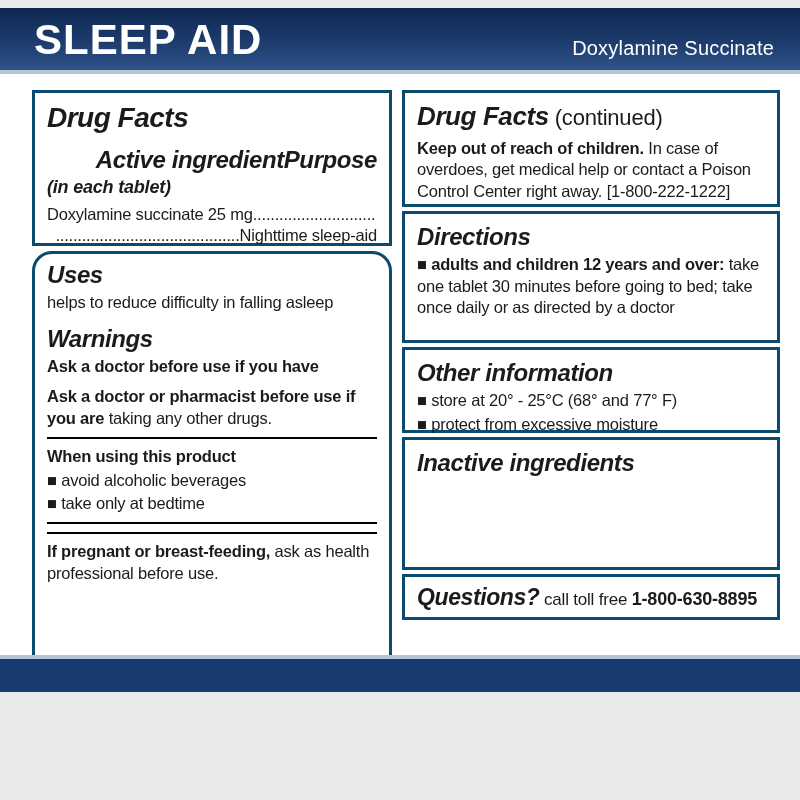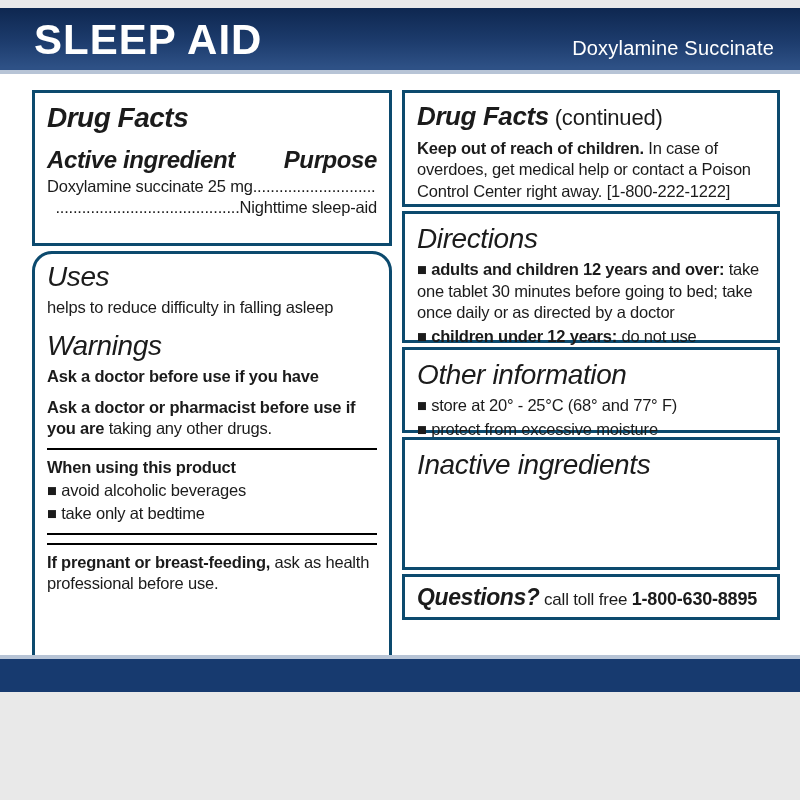--- a/index.html
+++ b/index.html
@@ -38,24 +38,24 @@
   }
   .left1 { left:32px; top:82px;  width:360px; height:156px; }
   .left2 { left:32px; top:243px; width:360px; height:509px; padding-top:5px;border-radius:20px; }
   .r1 { left:402px; top:82px;  width:378px; height:117px; }
   .r2 { left:402px; top:203px; width:378px; height:132px; }
   .r3 { left:402px; top:339px; width:378px; height:86px;  }
   .r4 { left:402px; top:429px; width:378px; height:133px; }
   .r5 { left:402px; top:566px; width:378px; height:46px; padding-top:6px; white-space:nowrap; }
   
   .h-facts   { font-style:italic; font-weight:bold; font-size:28px; letter-spacing:-0.5px; }
-  .h-section { font-style:italic; font-weight:normal; font-size:28px; letter-spacing:-0.4px; margin-bottom:2px; }
+  .h-section { font-style:italic; font-weight:bold; font-size:24px; letter-spacing:-0.4px; margin-bottom:2px; }
   .h-inline  { font-style:italic; font-weight:bold; font-size:23px; letter-spacing:-0.4px; }
   .plain-suffix { font-style:normal; font-weight:normal; font-size:22px;text-align:center; }
-  .ai-row { display:flex; justify-content:space-between; align-items:baseline; margin-top:8px; }
+  .ai-row { display:flex; justify-content:flex-end; align-items:baseline; margin-top:8px; }
   .ai-row .h-ai { font-style:italic; font-weight:bold; font-size:24px; letter-spacing:-0.4px; }
   .tablet { font-style:italic; font-weight:bold; font-size:18px; margin-bottom:5px; }
   .dots   { white-space:nowrap; overflow:hidden; }
   .dots.right { text-align:right; }
   b, .b { font-weight:bold; }
   .para   { margin-top:4px; }
   .divider { border-top:2px solid #000000; margin:8px 0 7px 0; }
   .bullet-line { margin-top:2px; }
   .q-mid  { font-size:17px; }
   .q-phone{ font-size:18px; font-weight:bold; }
@@ -70,20 +70,21 @@
     <div class="title">SLEEP AID</div>
     <div class="subtitle">Doxylamine Succinate</div>
   </div>
 
   <div class="box left1">
     <div class="h-facts">Drug Facts</div>
     <div class="ai-row">
       <span class="h-ai">Active ingredient</span>
       <span class="h-ai">Purpose</span>
     </div>
+    <div class="tablet">(in each tablet)</div>
     <div class="dots">Doxylamine succinate 25 mg............................</div>
     <div class="dots right">..........................................Nighttime sleep-aid</div>
   </div>
 
   <div class="box left2">
     <div class="h-section">Uses</div>
     <div>helps to reduce difficulty in falling asleep</div>
 
     <div class="h-section warn-head">Warnings</div>
     <div class="b">Ask a doctor before use if you have</div>
@@ -115,23 +116,20 @@
     <div class="para">
       <b>Keep out of reach of children.</b><span> In case of overdoes, get medical help or contact a Poison Control Center right away. [1-800-222-1222]</span>
     </div>
   </div>
 
   <div class="box r2">
     <div class="h-section">Directions</div>
     <div>
       <b>■ adults and children 12 years and over:</b><span> take one tablet 30 minutes before going to bed; take once daily or as directed by a doctor</span>
     </div>
-    <div class="bullet-line">
-      <b>■ children under 12 years:</b><span> do not use</span>
-    </div>
   </div>
 
   <div class="box r3">
     <div class="h-section">Other information</div>
     <div class="bullet-line">■ store at 20° - 25°C (68° and 77° F)</div>
     <div class="bullet-line">■ protect from excessive moisture</div>
   </div>
 
   <div class="box r4">
     <div class="h-section">Inactive ingredients</div>

